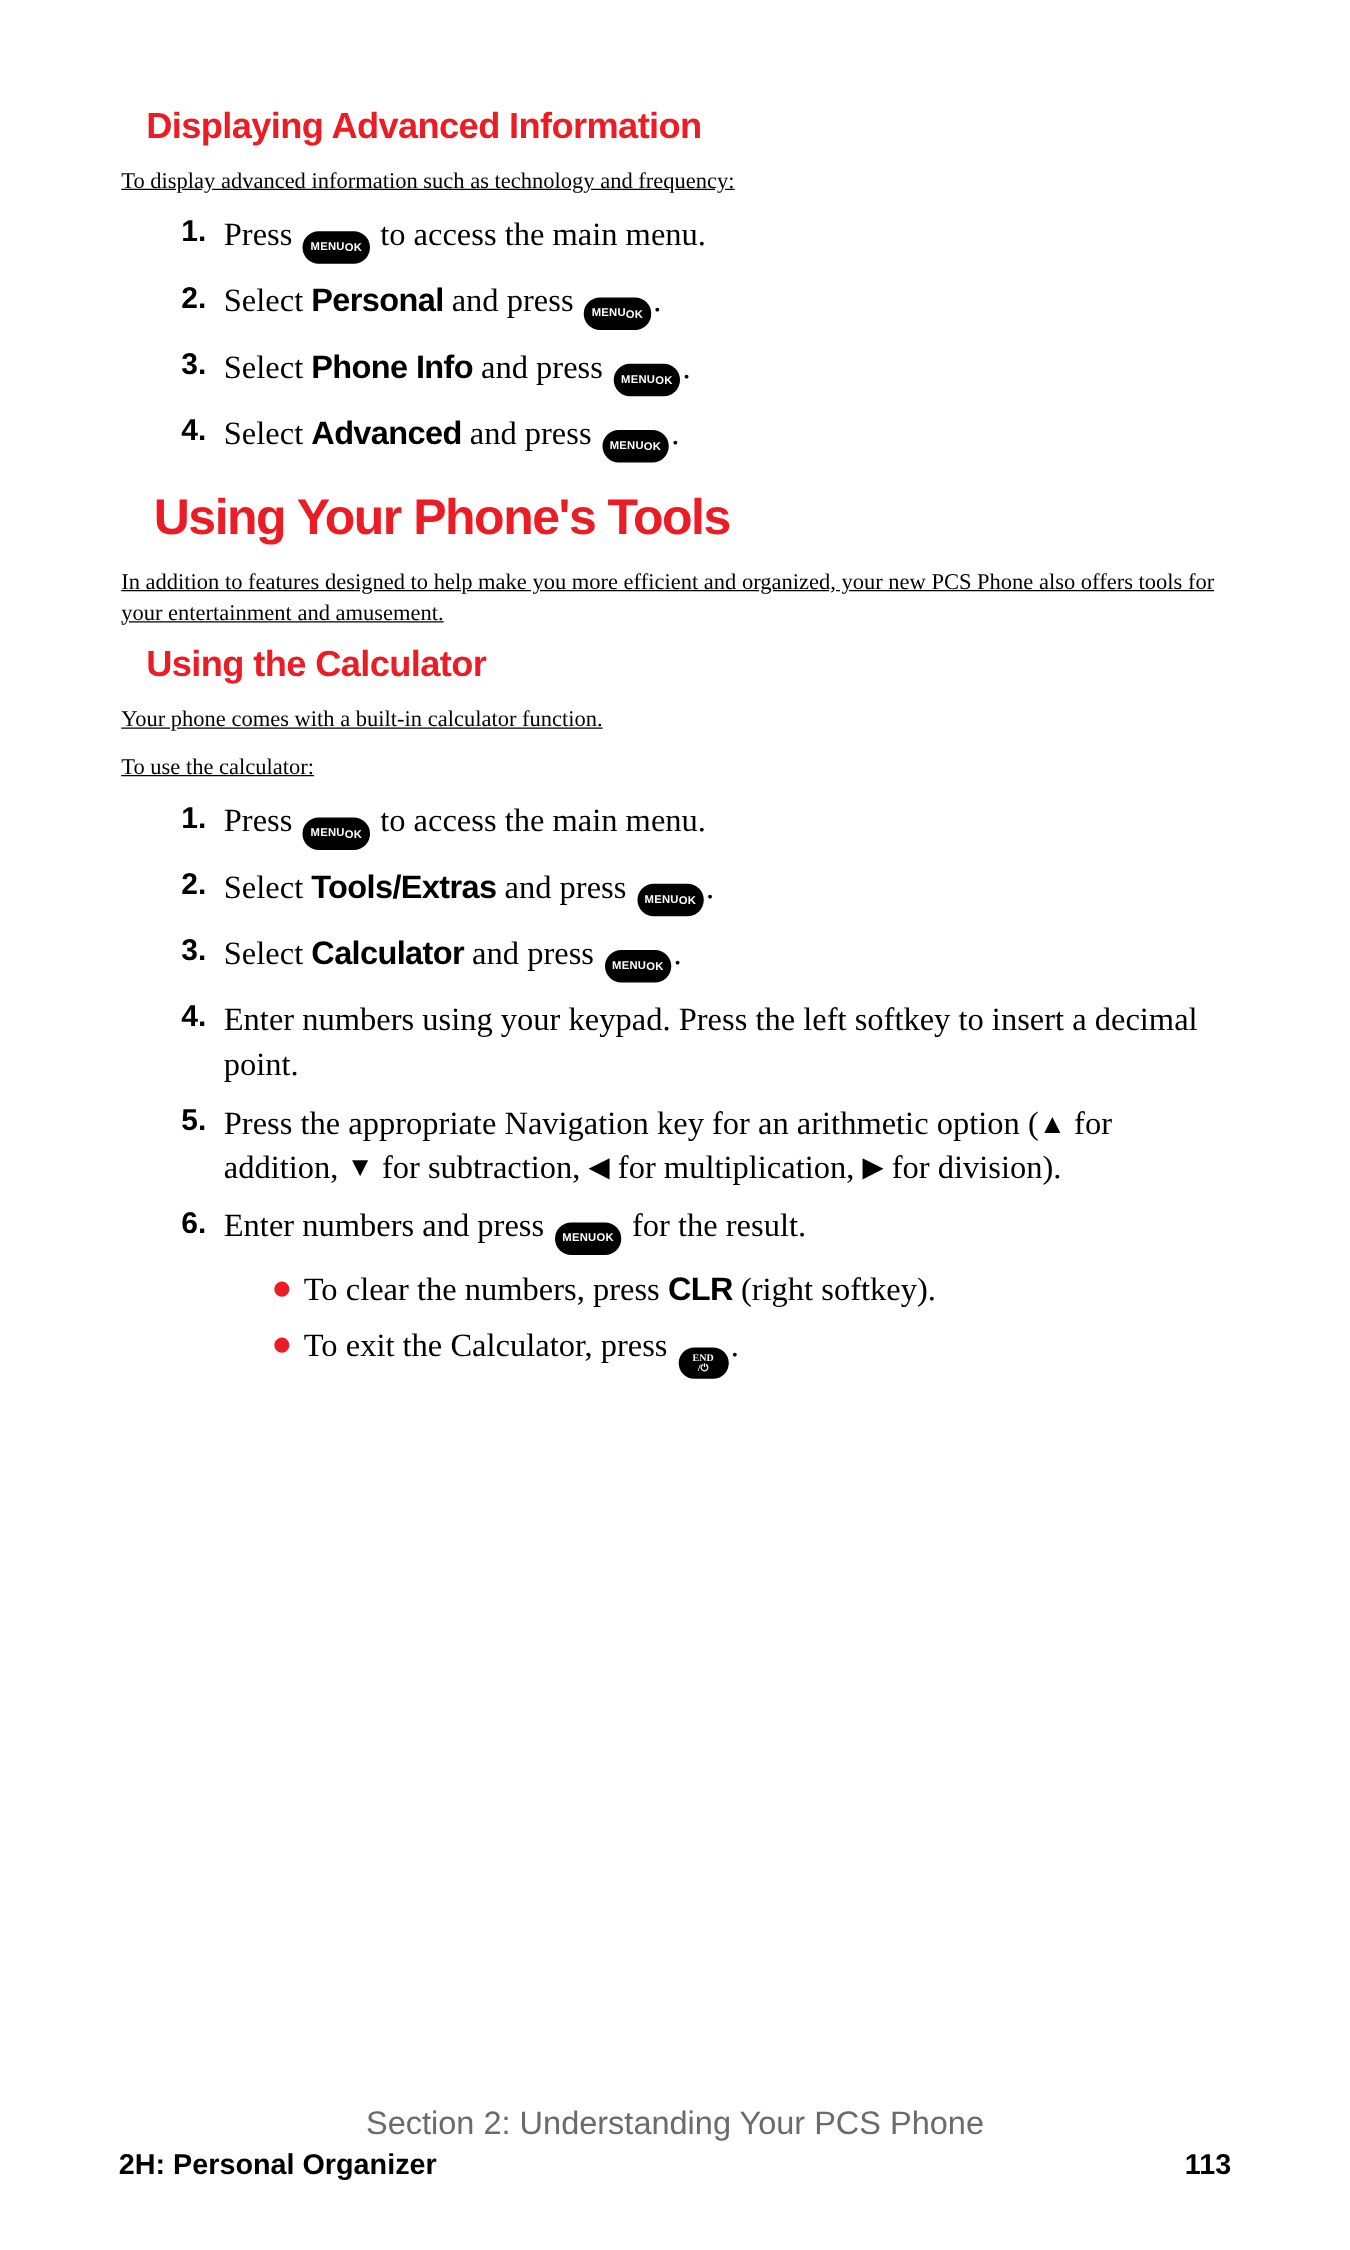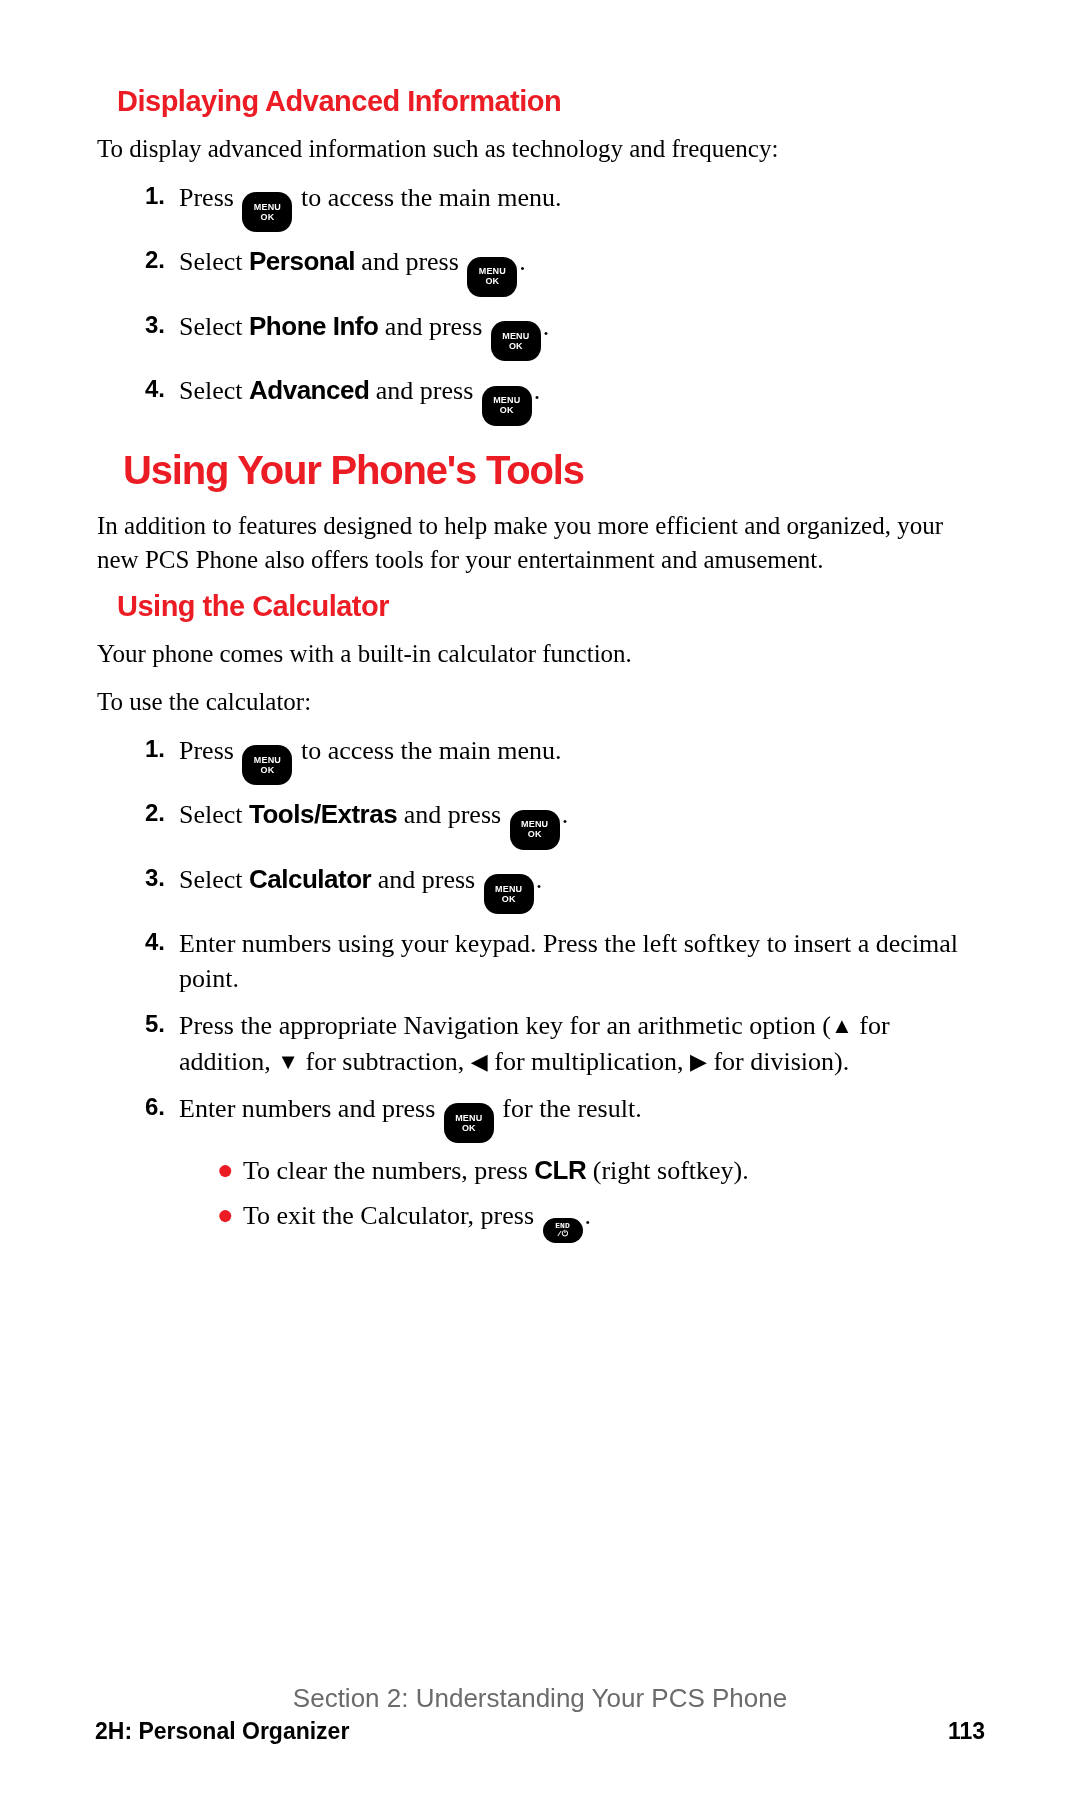--- a/index.html
+++ b/index.html
@@ -29,24 +29,25 @@
     color: #ec1c24;
     font-family: Arial, Helvetica, sans-serif;
     font-weight: bold;
     font-size: 40px;
     letter-spacing: -1.2px;
     margin-top: 22px;
     margin-bottom: 16px;
     margin-left: 28px;
   }
   .body-text {
-    font-size: 25px;
+    font-size: 18px;
     line-height: 1.35;
     margin-bottom: 14px;
     margin-left: 2px;
+    text-decoration: underline;
   }
   .ol {
     margin-left: 50px;
     margin-bottom: 10px;
   }
   .li {
     display: flex;
     font-size: 26px;
     line-height: 1.35;
     margin-bottom: 12px;
@@ -61,27 +62,27 @@
   .li-body {
     flex: 1;
   }
   .bold-sans {
     font-family: Arial, Helvetica, sans-serif;
     font-weight: bold;
     letter-spacing: -0.5px;
   }
   .menu-pill {
     display: inline-flex;
-    flex-direction: column;
+    flex-direction: row;
     align-items: center;
     justify-content: center;
     background: #000;
     color: #fff;
     border-radius: 14px;
-    height: 40px;
+    height: 26px;
     min-width: 50px;
     padding: 0 6px;
     font-family: Arial, Helvetica, sans-serif;
     font-weight: bold;
     font-size: 9px;
     line-height: 1;
     vertical-align: -4px;
     margin: 0 2px;
     letter-spacing: 0.2px;
   }
@@ -90,21 +91,21 @@
     display: inline-flex;
     flex-direction: column;
     align-items: center;
     justify-content: center;
     background: #000;
     color: #fff;
     border-radius: 13px;
     height: 25px;
     min-width: 40px;
     padding: 0 5px;
-    font-family: Liberation Mono, monospace;
+    font-family: Liberation Serif, serif;
     font-weight: bold;
     font-size: 8px;
     line-height: 1;
     vertical-align: -4px;
     margin: 0 2px;
   }
   .sub-ul {
     margin-top: 10px;
     margin-left: 38px;
   }

